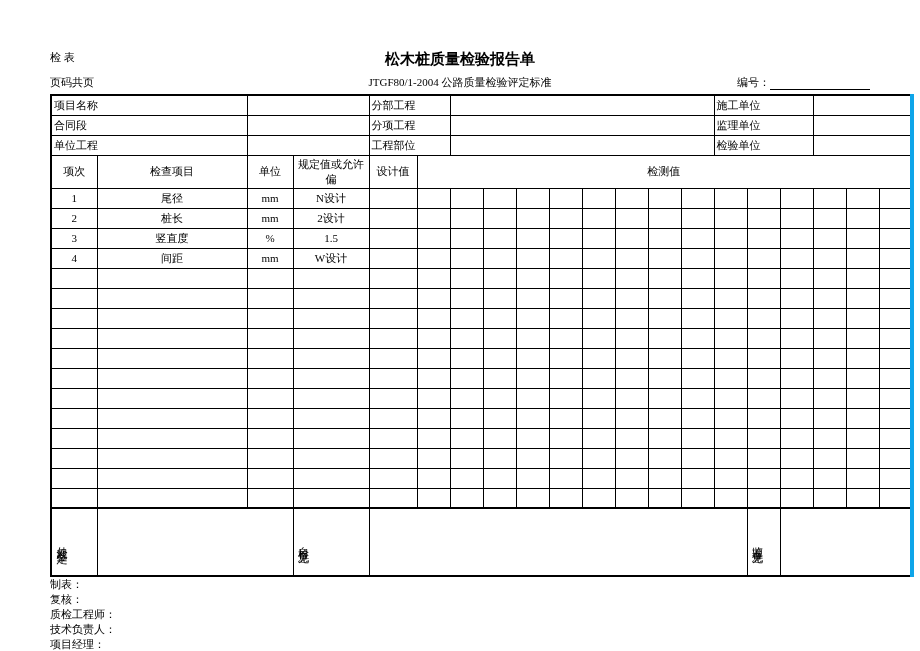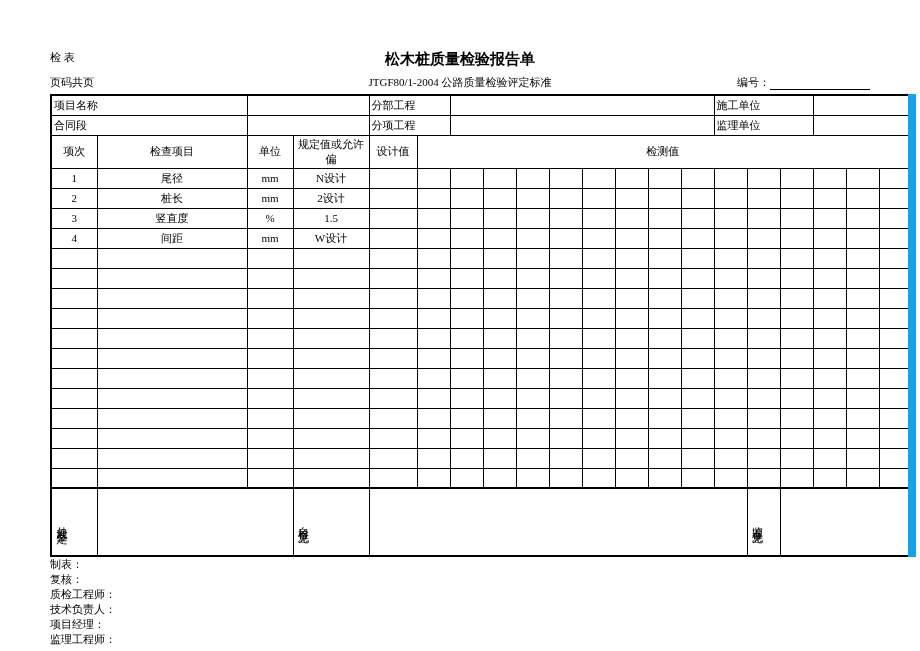--- a/index.html
+++ b/index.html
@@ -41,21 +41,21 @@
       padding: 1px 2px;
       font-size: 11px;
       text-align: left;
       vertical-align: middle;
       overflow: hidden;
     }
     td.c { text-align: center; }
     .thick-top { border-top: 2px solid #000; margin-top: 16px; }
     .thick-bottom { border-bottom: 2px solid #000; }
     .thick-left { border-left: 2px solid #000; }
-    .thick-right { border-right: 8px solid #0ea5e9; }
+    .thick-right { border-right: 4px solid #0ea5e9; }
     .vtext {
       writing-mode: vertical-rl;
       text-orientation: upright;
       text-align: center;
       letter-spacing: 2px;
     }
     .footer {
       font-size: 11px;
       display: flex;
       flex-direction: column;
@@ -110,20 +110,28 @@
     <td colspan="8" class="thick-top"></td>
     <td colspan="3" class="thick-top">施工单位</td>
     <td colspan="3" class="thick-top thick-right"></td>
   </tr>
   <tr>
     <td colspan="2" class="thick-left">合同段</td>
     <td colspan="2"></td>
     <td colspan="2">分项工程</td>
     <td colspan="8"></td>
     <td colspan="3">监理单位</td>
+    <td colspan="3" class="thick-right"></td>
+  </tr>
+  <tr>
+    <td colspan="2" class="thick-left">单位工程</td>
+    <td colspan="2"></td>
+    <td colspan="2">工程部位</td>
+    <td colspan="8"></td>
+    <td colspan="3">检验单位</td>
     <td colspan="3" class="thick-right"></td>
   </tr>
 
   <tr>
     <td class="c thick-left">项次</td>
     <td class="c">检查项目</td>
     <td class="c">单位</td>
     <td class="c">规定值或允许偏</td>
     <td class="c">设计值</td>
     <td colspan="15" class="c thick-right">检测值</td>

